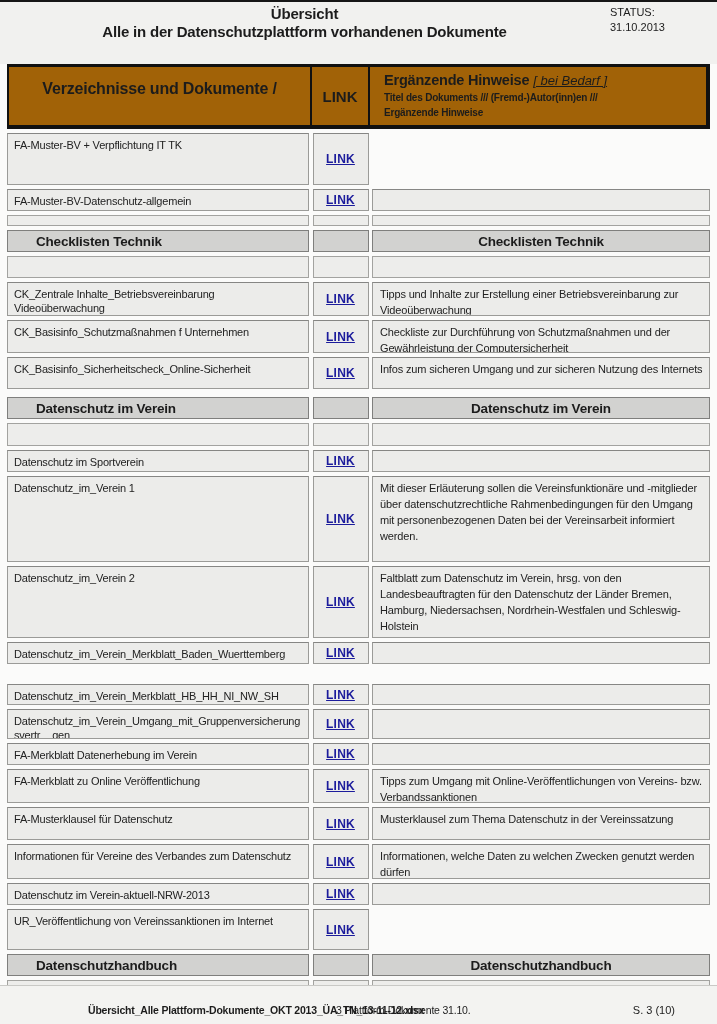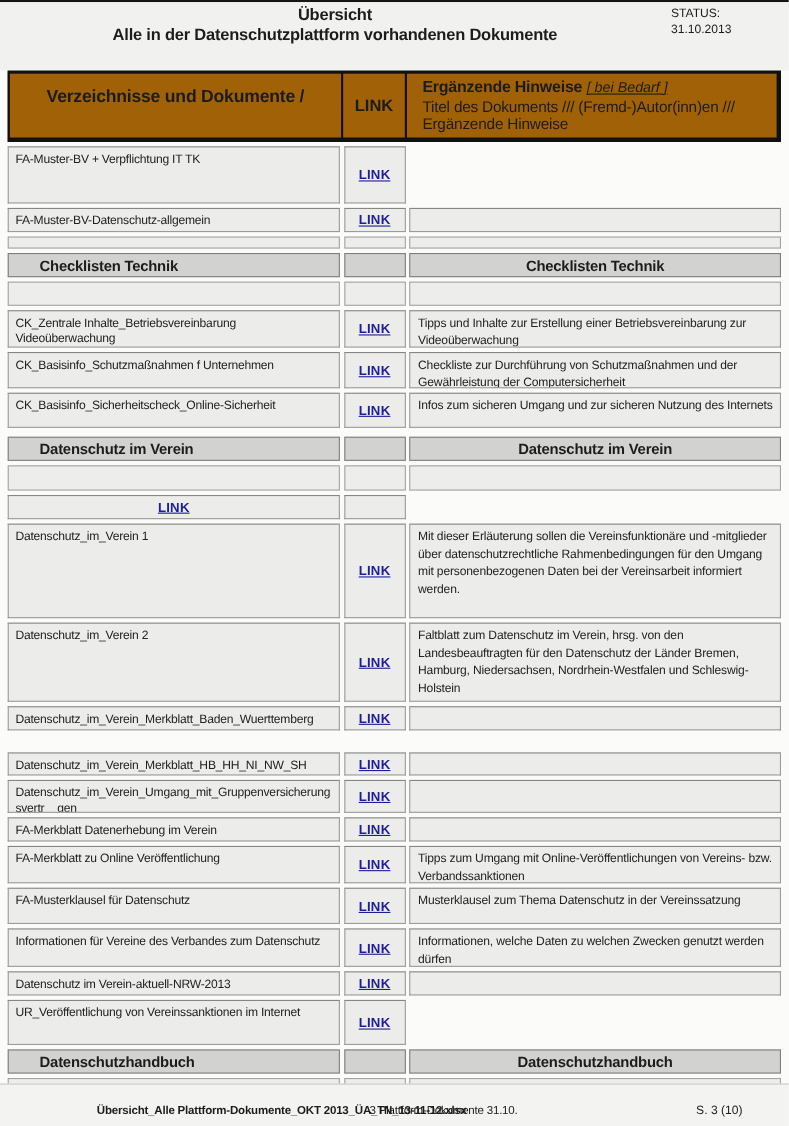--- a/index.html
+++ b/index.html
@@ -24,21 +24,21 @@
   }
   .hc { background:#a16207; overflow:hidden; }
   .hc1 { display:flex; justify-content:center; padding-top:13px;
          font-weight:bold; font-size:16px; letter-spacing:-0.2px; }
   .hc2 { display:flex; align-items:center; justify-content:center;
          font-weight:bold; font-size:15px; }
   .hc3 { padding:5px 8px 0 14px; }
   .h3top { font-size:14.5px; margin-bottom:2px; }
   .h3b { font-weight:bold; letter-spacing:-0.2px; }
   .h3i { font-style:italic; font-size:13px; text-decoration:underline; }
-  .h3sub { font-weight:normal; font-size:14px; line-height:15px; letter-spacing:-0.2px; }
+  .h3sub { font-weight:bold; font-size:10px; line-height:15px; letter-spacing:-0.2px; }
 
   
   .tbody { margin:4px 7px 0 7px; width:703px; }
   .row { display:grid; grid-template-columns:302px 56px 338px; column-gap:3.5px;
          margin-bottom:4px; }
   .cell { overflow:hidden; border:1px solid #9b9b98; border-top-color:#868684; background:#ececea; }
   .row.empty .cell, .row.spacer .cell { background:#ededeb; border-color:#a3a3a0; }
   .row.section .cell { background:#d2d2d0; border-color:#7f7f7d; }
   .label { padding:4px 4px 0 6px; font-size:11px; line-height:14px;
            letter-spacing:-0.2px; color:#222; overflow-wrap:anywhere; }
@@ -144,20 +144,21 @@
         <div class="cell sec1" style="height: 22px;">Datenschutz im Verein</div>
         <div class="cell" style="height: 22px;"></div>
         <div class="cell sec3" style="height: 22px;">Datenschutz im Verein</div>
       </div>
       <div class="row empty" style="height: 23px;">
         <div class="cell" style="height: 23px;"></div>
         <div class="cell" style="height: 23px;"></div>
         <div class="cell" style="height: 23px;"></div>
       </div>
       <div class="row item" style="height: 22px;">
+        <div class="cell label" style="height: 22px;">Datenschutz im Sportverein</div>
         <div class="cell linkcell" style="height: 22px;">
           <a>LINK</a>
         </div>
         <div class="cell desc" style="height: 22px;"></div>
       </div>
       <div class="row item" style="height: 86px;">
         <div class="cell label" style="height: 86px;">Datenschutz_im_Verein 1</div>
         <div class="cell linkcell" style="height: 86px;">
           <a>LINK</a>
         </div>

